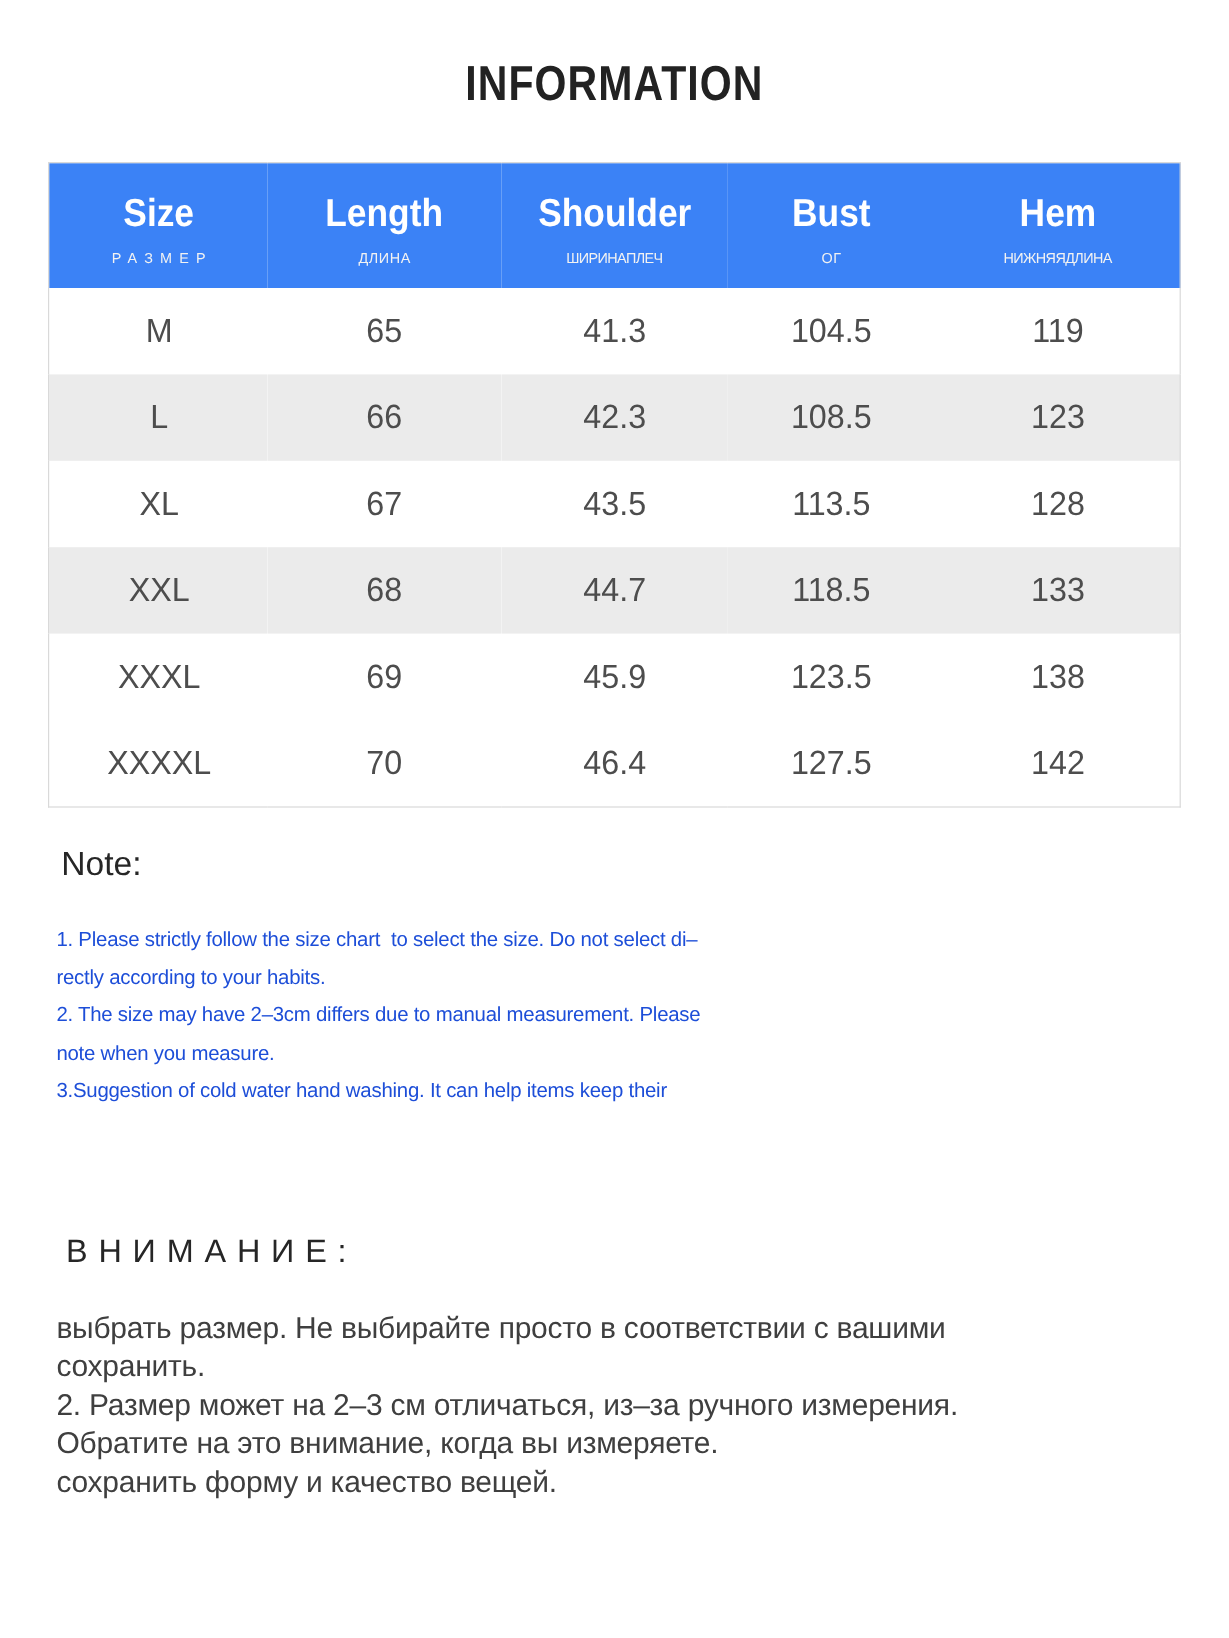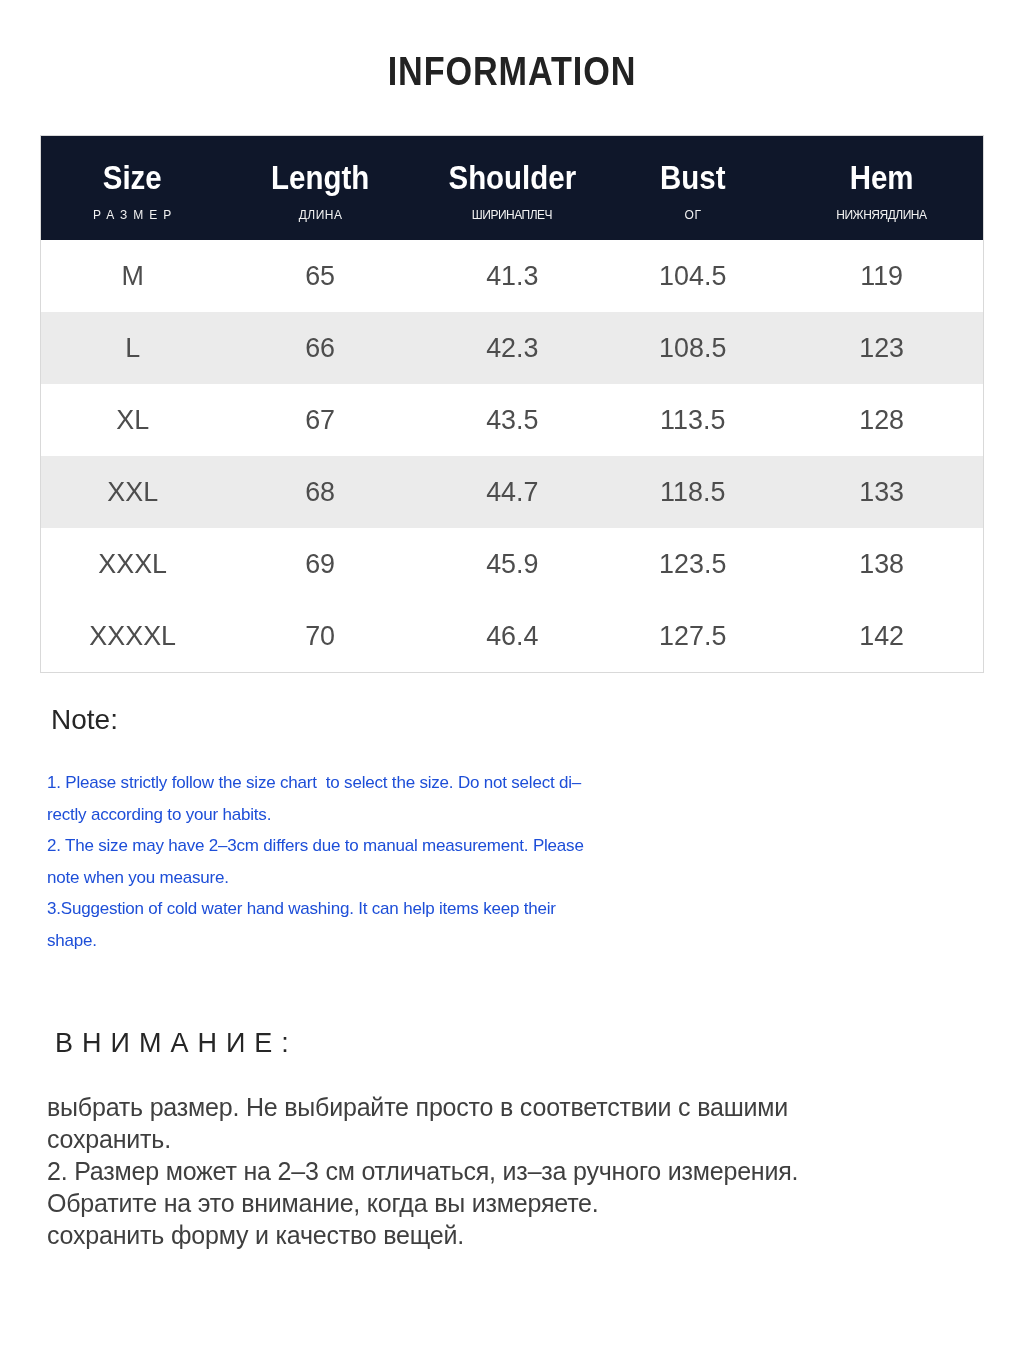--- a/index.html
+++ b/index.html
@@ -44,21 +44,21 @@
     border: 1px solid #d9d9d9;
     text-align: center;
   }
   .size-table col.c1 { width: 19.4%; }
   .size-table col.c2 { width: 20.6%; }
   .size-table col.c3 { width: 20.0%; }
   .size-table col.c4 { width: 18.4%; }
   .size-table col.c5 { width: 21.6%; }
 
   .size-table thead th {
-    background: #0f172a;
+    background: #3b82f6;
     color: #ffffff;
     padding: 24px 0 18px 0;
     font-weight: 400;
     vertical-align: middle;
     margin-top: 18px;
   }
   .size-table thead .en {
     font-size: 31px;
     font-weight: 700;
     line-height: 1.15;
@@ -222,21 +222,20 @@
     </tbody>
   </table>
 
   <h2 class="note-heading-en">Note:</h2>
   <div class="notes-en">
     <div class="line">1. Please strictly follow the size chart  to select the size. Do not select di–</div>
     <div class="line">rectly according to your habits.</div>
     <div class="line">2. The size may have 2–3cm differs due to manual measurement. Please</div>
     <div class="line">note when you measure.</div>
     <div class="line">3.Suggestion of cold water hand washing. It can help items keep their</div>
-    <div class="line">shape.</div>
   </div>
 
   <h2 class="note-heading-ru">ВНИМАНИЕ:</h2>
   <div class="notes-ru">
     <div class="line">выбрать размер. Не выбирайте просто в соответствии с вашими</div>
     <div class="line">сохранить.</div>
     <div class="line">2. Размер может на 2–3 см отличаться, из–за ручного измерения.</div>
     <div class="line">Обратите на это внимание, когда вы измеряете.</div>
     <div class="line">сохранить форму и качество вещей.</div>
   </div>

